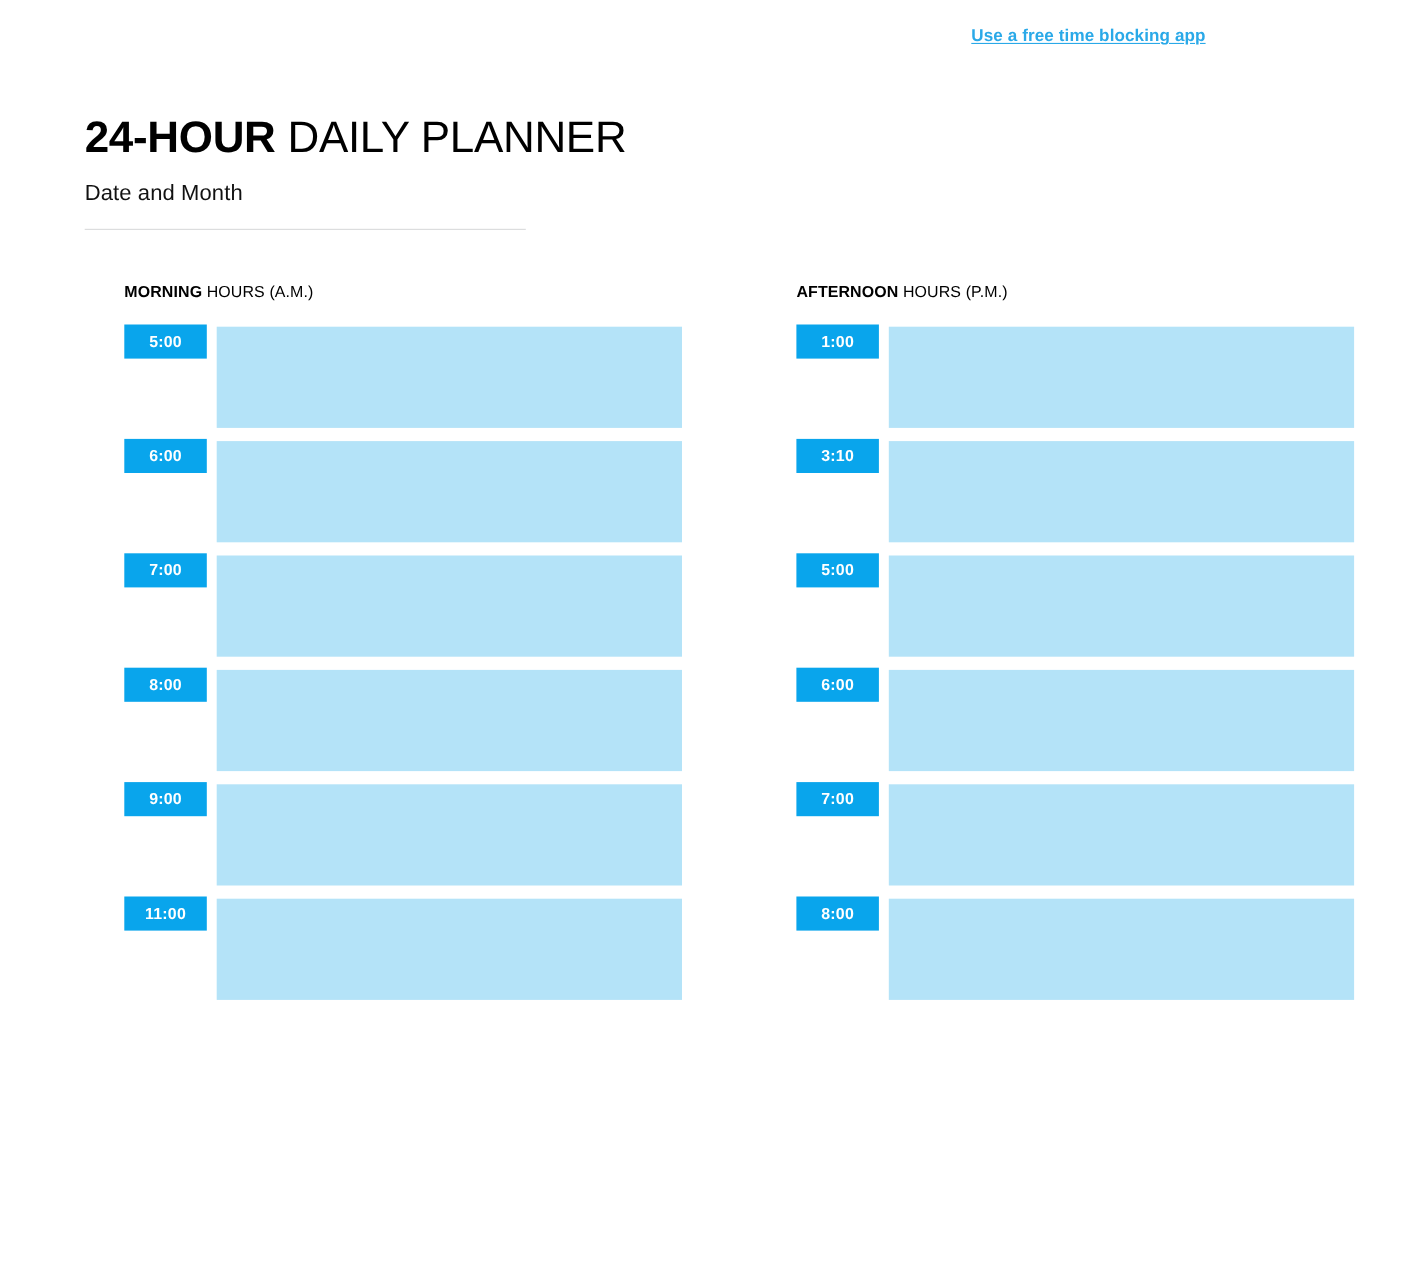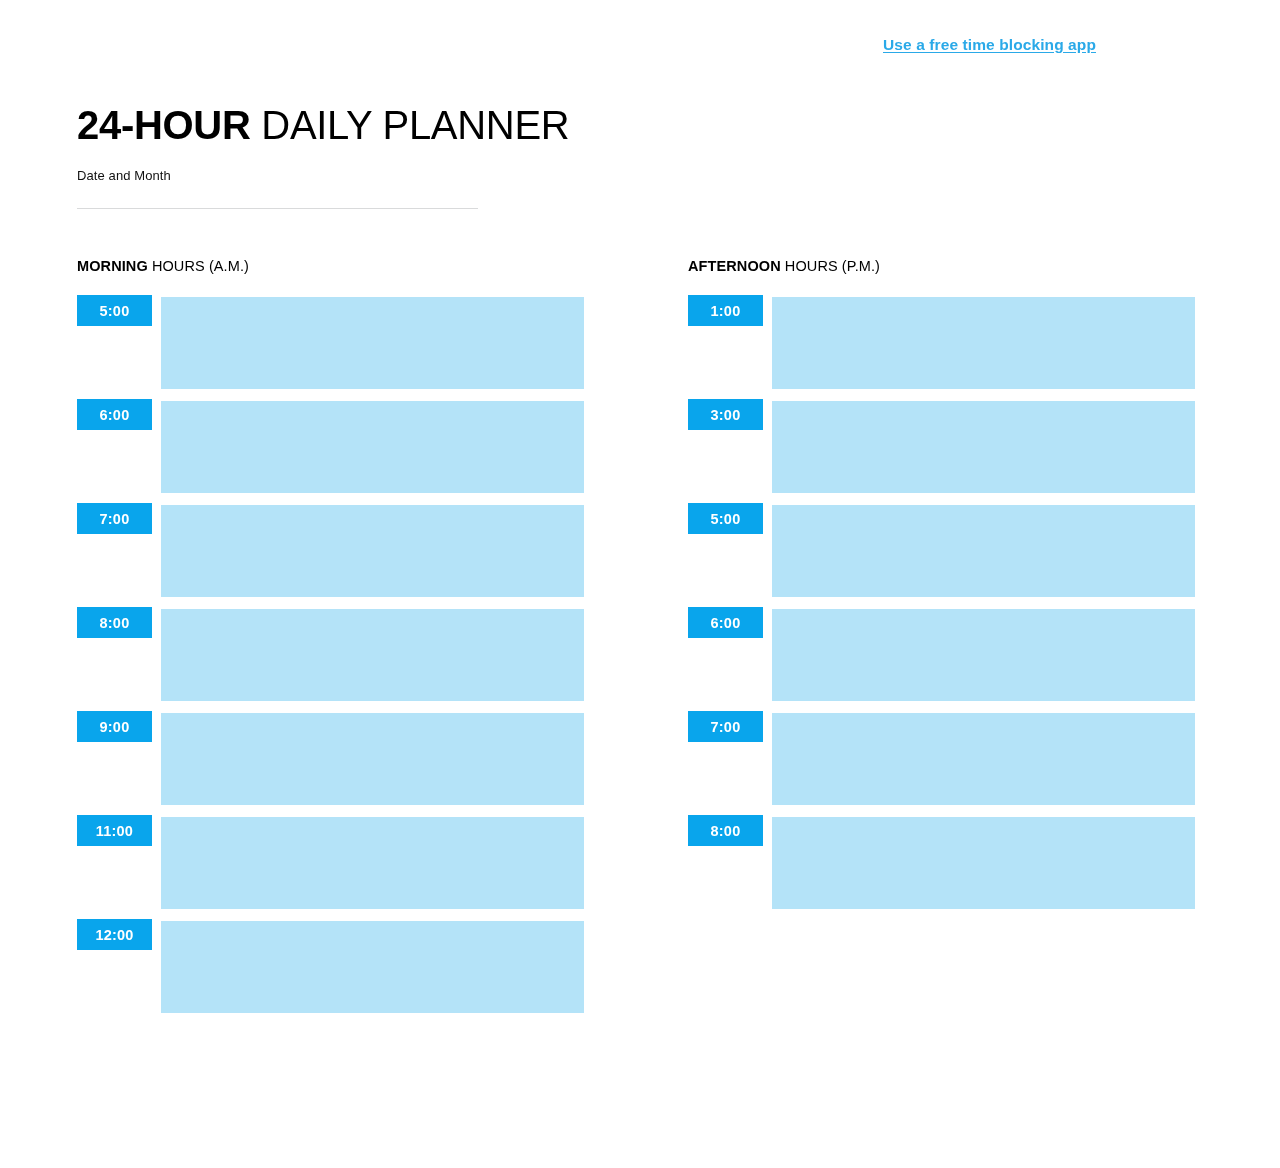--- a/index.html
+++ b/index.html
@@ -13,21 +13,21 @@
     font-family: "Liberation Sans", sans-serif;
     color: #000000;
     overflow: hidden;
     position: relative;
   }
 
   
   .promo-row {
     position: absolute;
     left: 0;
-    top: 12px;
+    top: 0;
     width: 1032px;
     height: 62px;
   }
   .promo-link {
     position: absolute;
     left: 883px;
     top: 24px;
     font-size: 15.5px;
     font-weight: bold;
     color: #2aa9e8;
@@ -54,36 +54,37 @@
   }
 
   
   .date-field {
     position: absolute;
     left: 77px;
     top: 166px;
     width: 401px;
   }
   .date-label {
-    font-size: 13px;
+    font-size: 20px;
     line-height: 20px;
     color: #111111;
     letter-spacing: 0.1px;
   }
   .date-rule {
     margin-top: 22px;
     width: 401px;
     height: 1px;
     background: #d9dadb;
   }
 
   
   .col {
     position: absolute;
     top: 256px;
+    margin-left: 36px;
   }
   .col-morning { left: 77px; }
   .col-afternoon { left: 688px; }
 
   .col-heading {
     font-size: 14.5px;
     line-height: 20px;
     letter-spacing: 0.1px;
     white-space: nowrap;
     margin-bottom: 19px;
@@ -165,35 +166,31 @@
     <div class="note-block"></div>
   </div>
   <div class="hour-row">
     <div class="time-chip">9:00</div>
     <div class="note-block"></div>
   </div>
   <div class="hour-row">
     <div class="time-chip">11:00</div>
     <div class="note-block"></div>
   </div>
-  <div class="hour-row">
-    <div class="time-chip">12:00</div>
-    <div class="note-block"></div>
-  </div>
 </div>
 
 <div class="col col-afternoon">
   <div class="col-heading"><span class="heading-strong">AFTERNOON</span><span> HOURS (P.M.)</span></div>
 
   <div class="hour-row">
     <div class="time-chip">1:00</div>
     <div class="note-block"></div>
   </div>
   <div class="hour-row">
-    <div class="time-chip">3:00</div>
+    <div class="time-chip">3:10</div>
     <div class="note-block"></div>
   </div>
   <div class="hour-row">
     <div class="time-chip">5:00</div>
     <div class="note-block"></div>
   </div>
   <div class="hour-row">
     <div class="time-chip">6:00</div>
     <div class="note-block"></div>
   </div>

